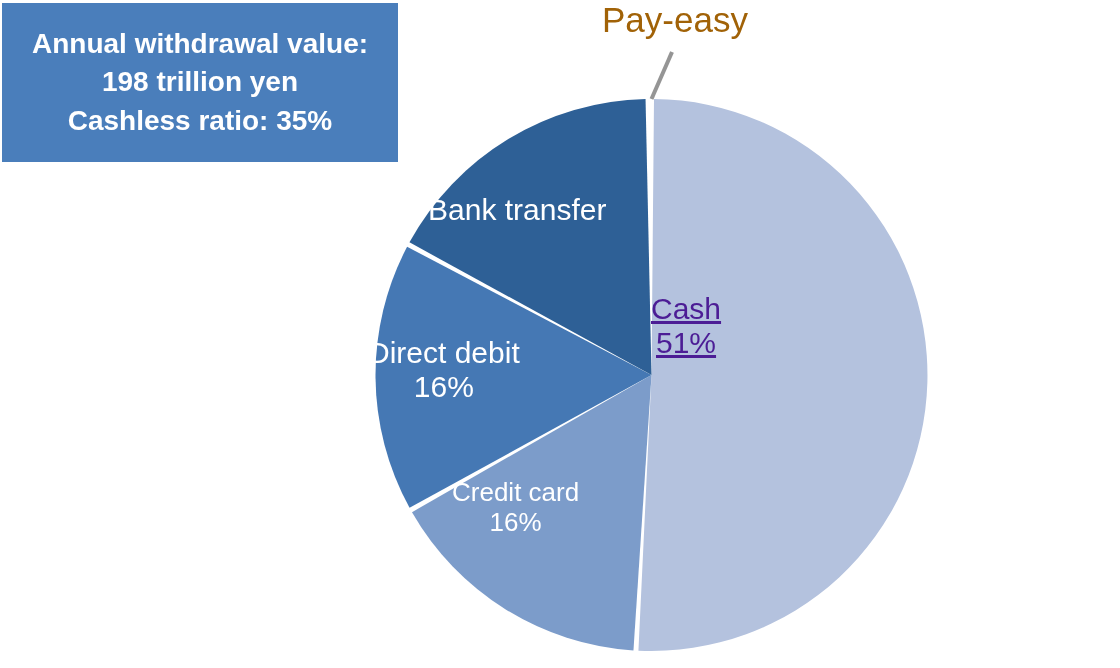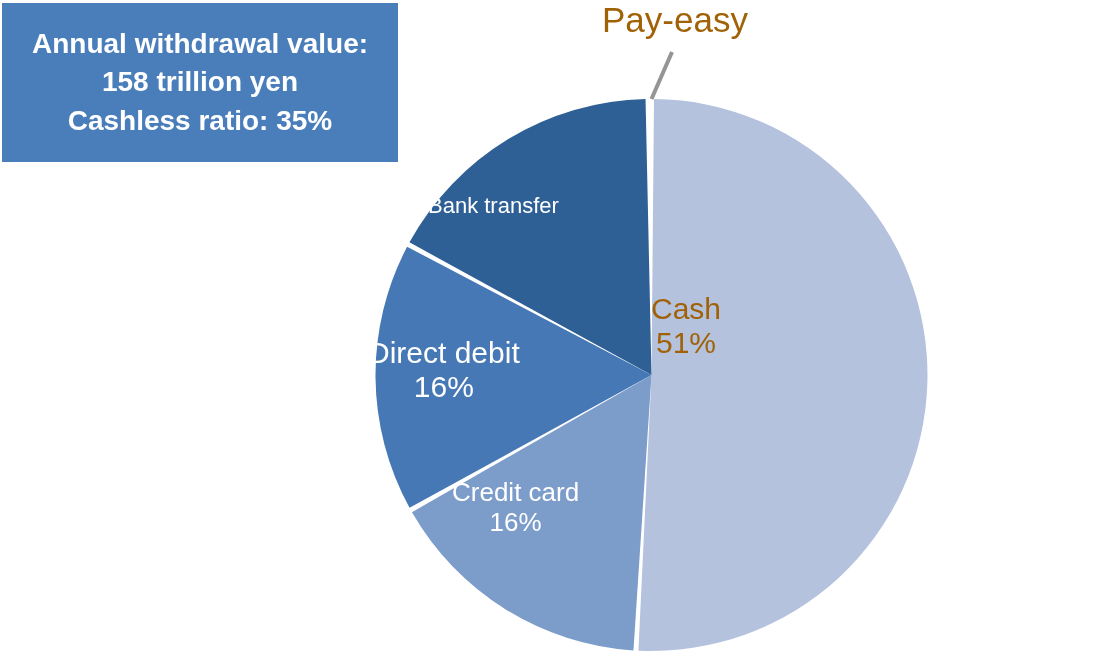--- a/index.html
+++ b/index.html
@@ -61,31 +61,31 @@
     position: absolute;
     text-align: center;
     line-height: 1.14;
     white-space: nowrap;
     pointer-events: none;
   }
   .slice-label .name { display: block; }
   .slice-label .pct  { display: block; }
 
   .label-light { color: #ffffff; }
-  .label-dark  { color: #a16207; }
+  .label-dark  { color: #4c1d95; text-decoration: underline; }
 
   #label-cash {
     left: 651px;
     top: 292px;
     font-size: 30px;
   }
   #label-bank {
     left: 428px;
     top: 193px;
-    font-size: 22px;
+    font-size: 30px;
   }
   #label-direct {
     left: 368px;
     top: 336px;
     font-size: 30px;
   }
   #label-credit {
     left: 452px;
     top: 478px;
     font-size: 26px;
@@ -97,21 +97,21 @@
     color: #a16207;
   }
 </style>
 </head>
 <body>
 
 <div id="canvas">
 
   <div id="summary-box">
     <span class="line">Annual withdrawal value:</span>
-    <span class="line">158 trillion yen</span>
+    <span class="line">198 trillion yen</span>
     <span class="line">Cashless ratio: 35%</span>
   </div>
 
   <div id="pie-wrap">
     <svg id="pie-svg" width="1120" height="668" viewBox="0 0 1120 668">
       <g id="pie-slices">
           <circle cx="651.5" cy="375" r="276" fill="#ffffff"></circle>
           <path d="M 651.5 375 L 654.00 99.01 A 276 276 0 1 1 638.43 650.69 Z" fill="#b4c2de"></path>
           <path d="M 651.5 375 L 633.44 650.41 A 276 276 0 0 1 412.00 512.17 Z" fill="#7c9cca"></path>
           <path d="M 651.5 375 L 409.55 507.81 A 276 276 0 0 1 407.10 246.77 Z" fill="#4578b4"></path>

